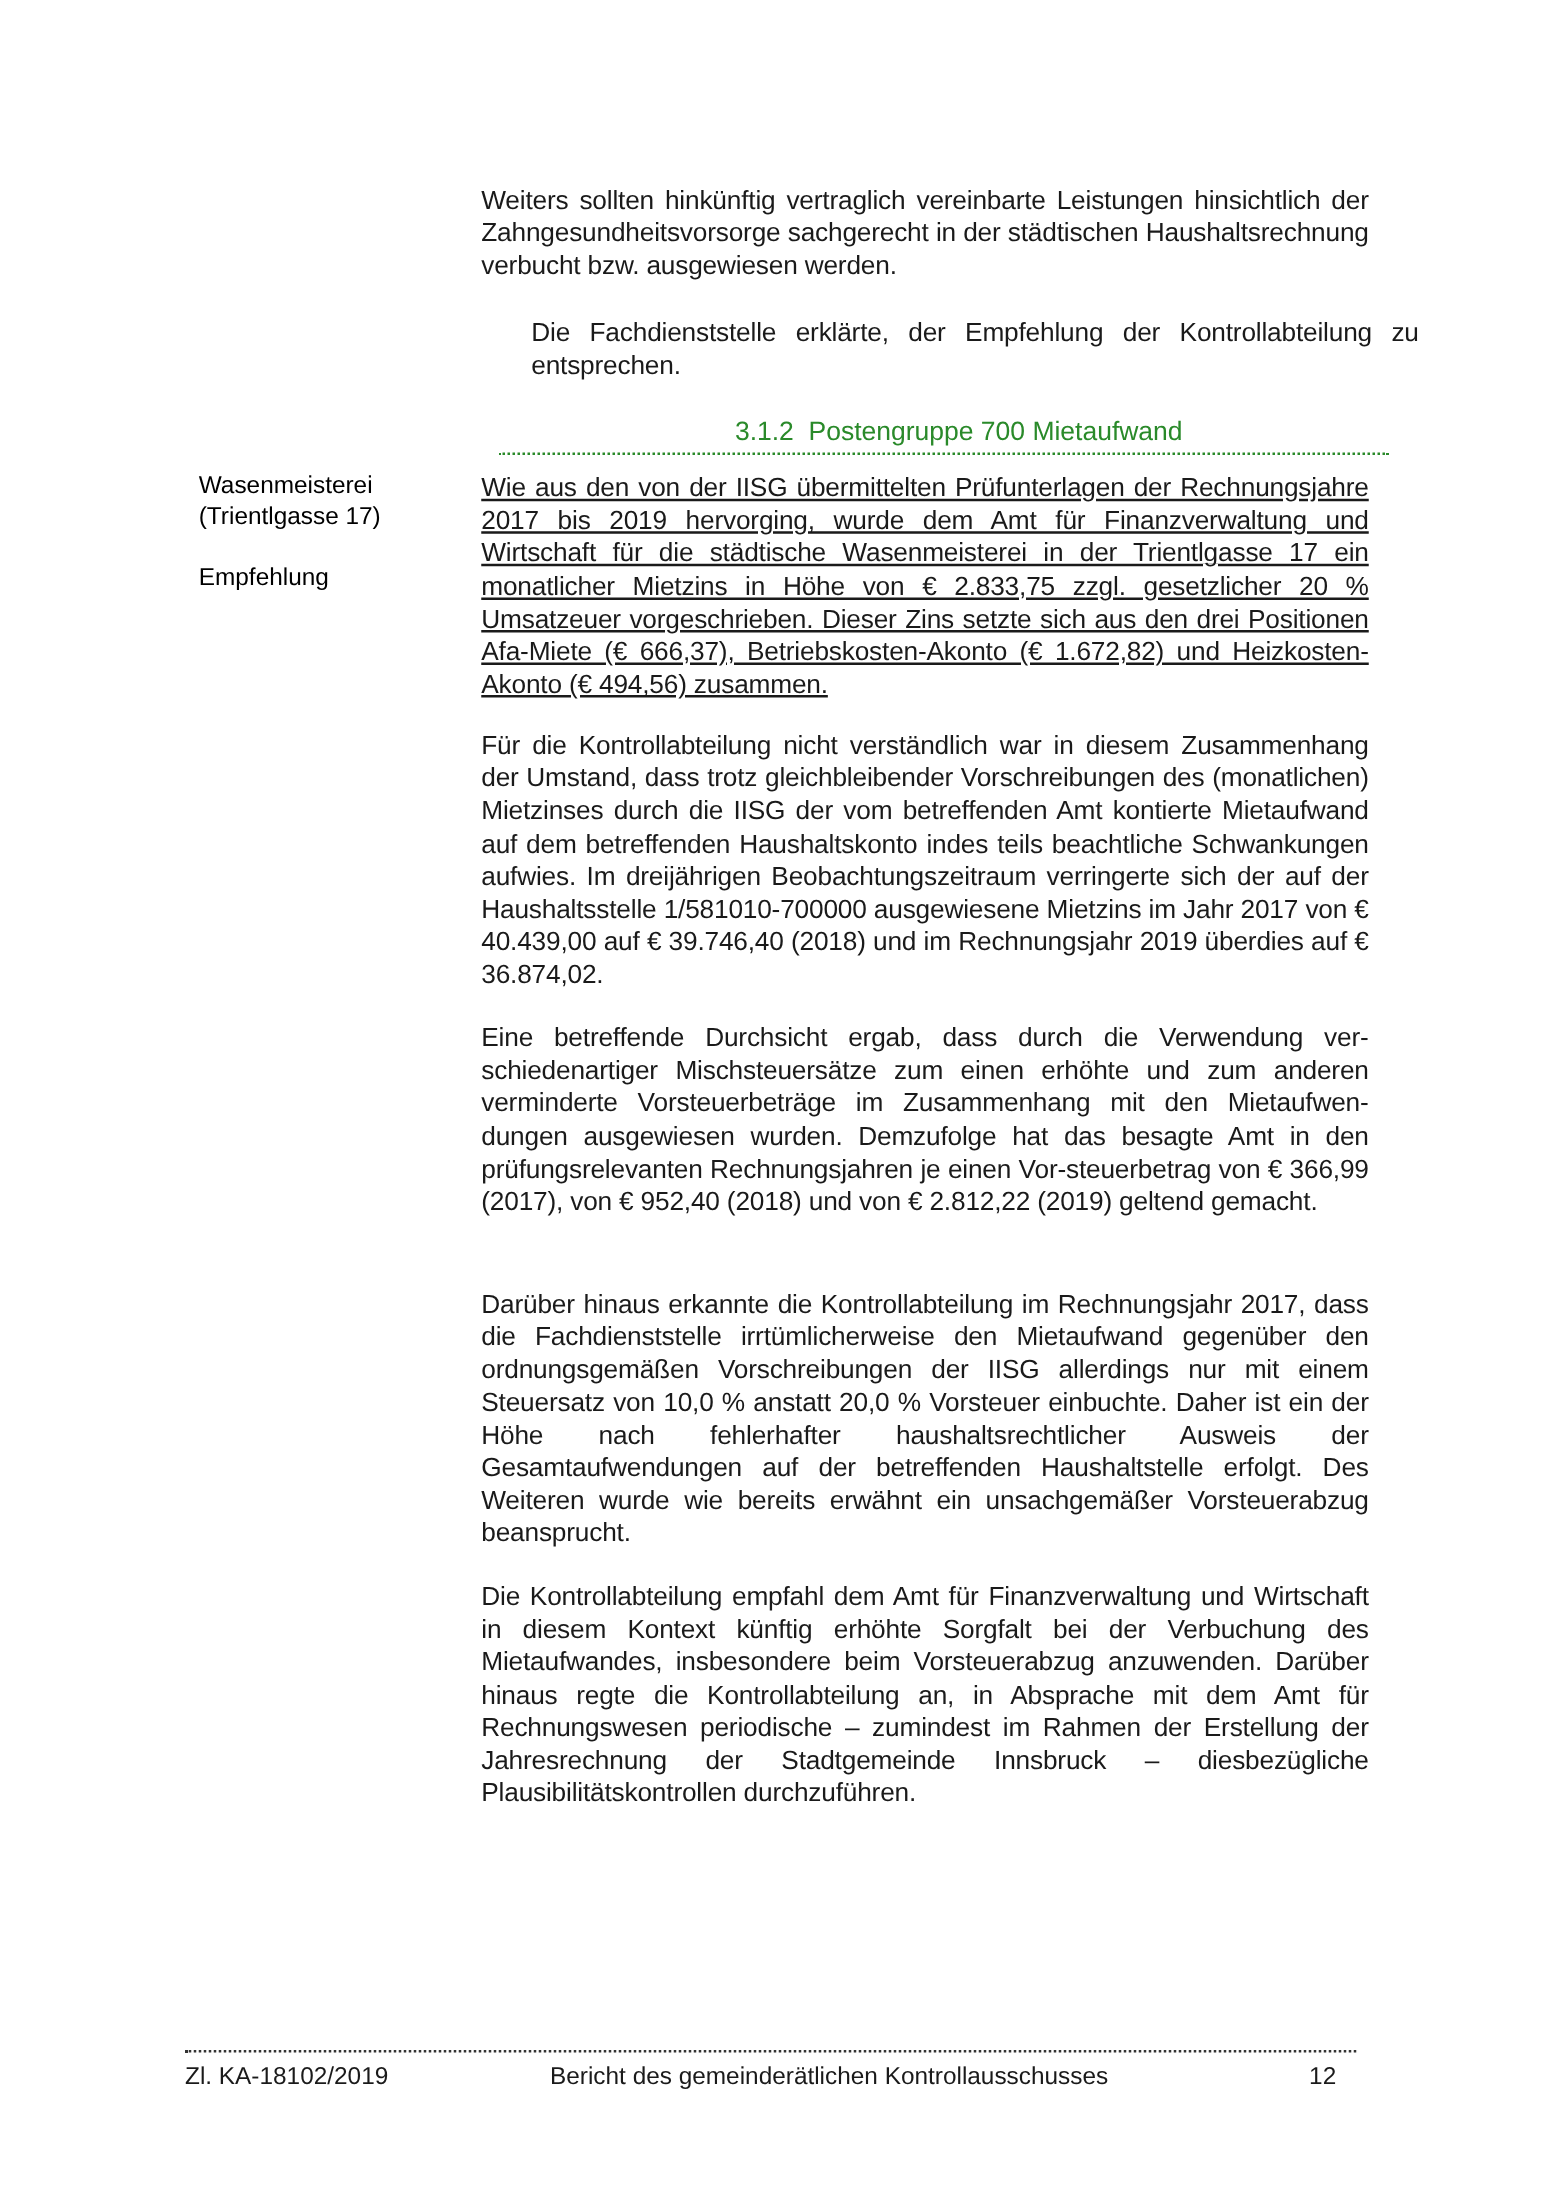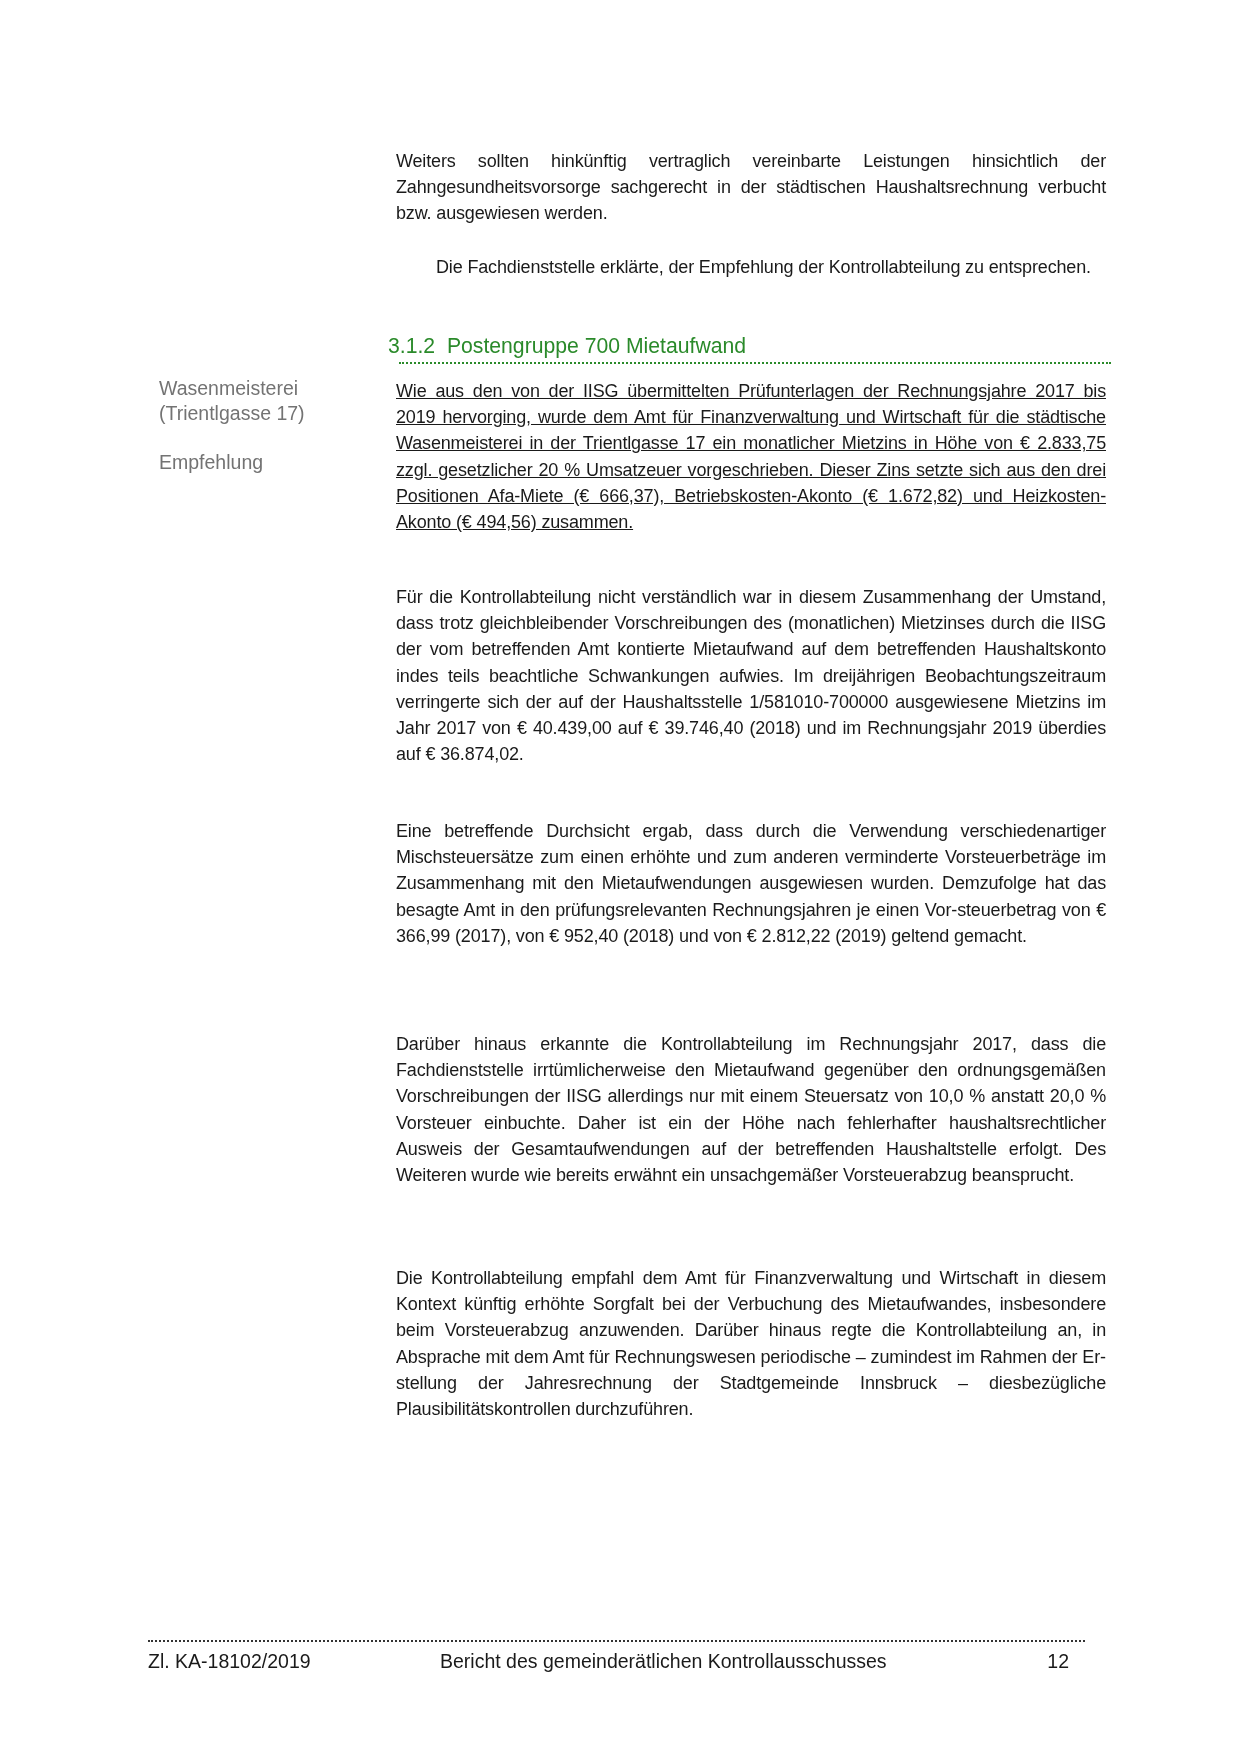--- a/index.html
+++ b/index.html
@@ -16,58 +16,58 @@
       overflow: hidden;
     }
     .page {
       position: absolute;
       left: 0; top: 0;
       width: 1241px;
       height: 1754px;
     }
     .main-col {
       position: absolute;
-      left: 396px;
+      left: 385px;
       width: 710px;
-      font-size: 18px;
+      font-size: 21px;
       line-height: 26.2px;
       text-align: justify;
       letter-spacing: -0.15px;
     }
     .para {
       margin: 0;
       hyphens: manual;
     }
     .p1 { top: 148px; }
     .p2 { top: 254px; margin-left: 40px; }
     .section-heading {
       position: absolute;
-      left: 388px;
+      left: 412px;
       width: 710px;
       top: 333px;
-      text-align: left;
+      text-align: center;
       font-size: 21.2px;
       line-height: 26px;
       color: #2a8a2a;
     }
     .section-rule {
       position: absolute;
       left: 399px;
       width: 712px;
       top: 362px;
       height: 0;
       border-top: 2px dotted #2a8a2a;
     }
     .margin-note {
       position: absolute;
       left: 159px;
       width: 200px;
       font-size: 19.5px;
       line-height: 24.5px;
-      color: #737373;
+      color: #000000;
     }
     .mn1 { top: 376px; }
     .mn2 { top: 450px; }
     .p3 { top: 378px; text-decoration: underline; }
     .p4 { top: 584px; }
     .p5 { top: 818px; }
     .p6 { top: 1031px; }
     .p7 { top: 1265px; }
     .p8 { top: 1474px; }
     .footer-rule {

